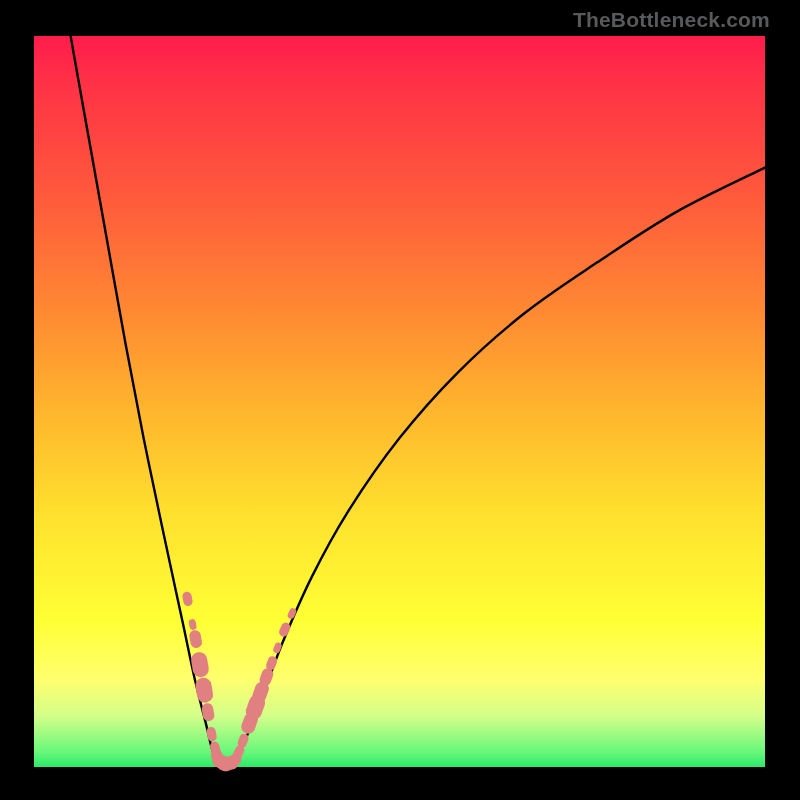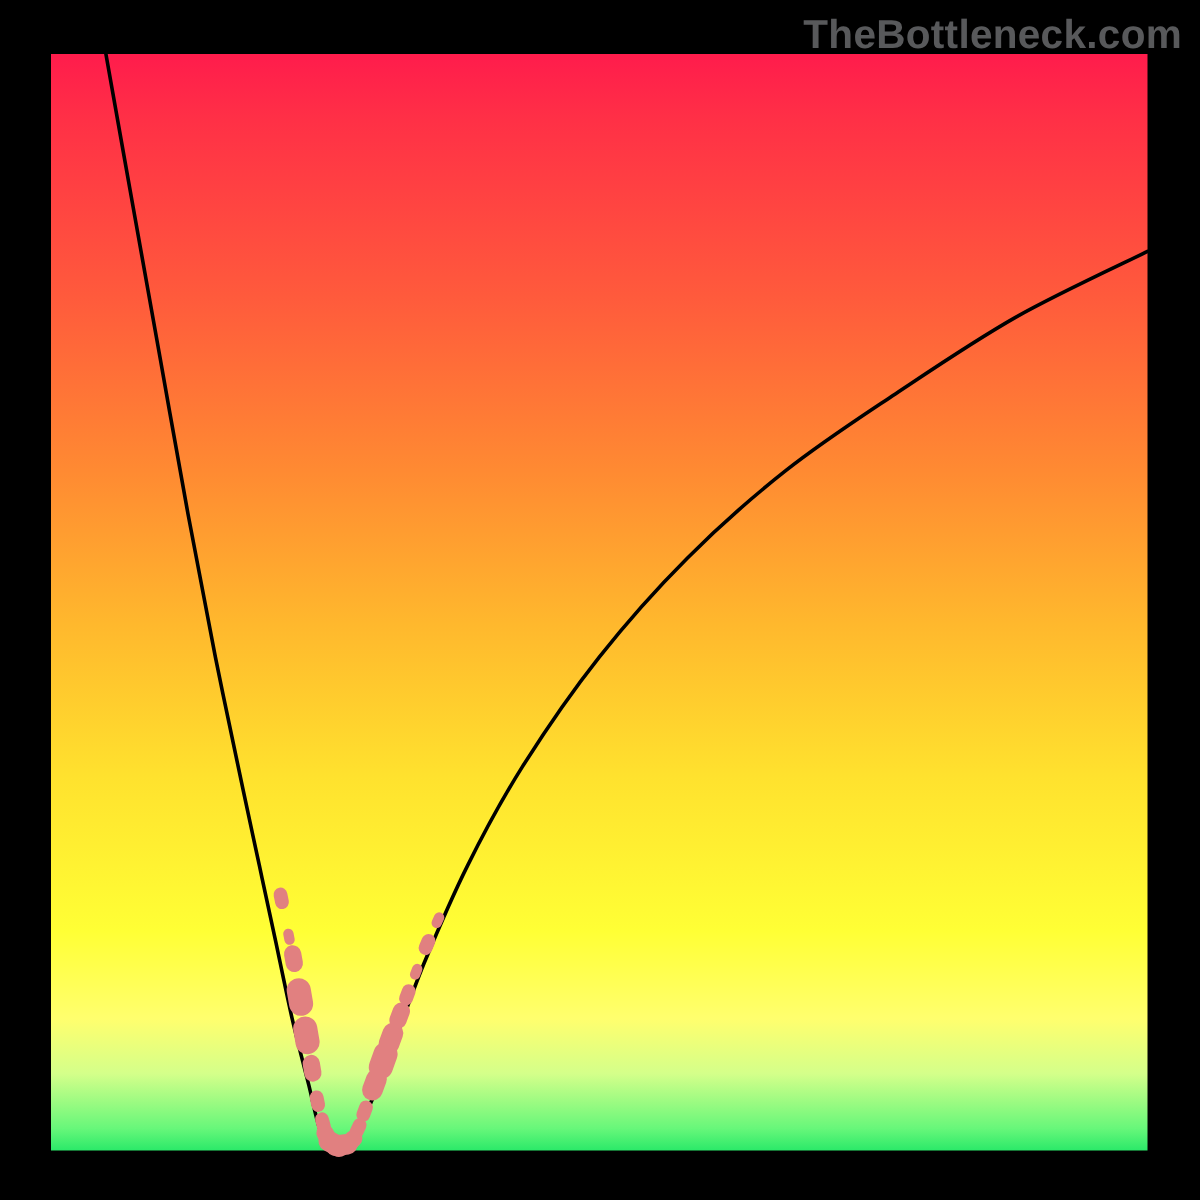--- a/index.html
+++ b/index.html
@@ -48,21 +48,21 @@
     left: 0;
   }
 </style>
 </head>
 <body>
 
 <div class="frame">
 
   <div class="plot-area" style="left:34px;top:36px;width:731px;height:731px;"></div>
 
-  <div class="watermark" style="right: 12px; top: 8px; font-size: 27px;">TheBottleneck.com</div>
+  <div class="watermark" style="right: 30px; top: 8px; font-size: 21px;">TheBottleneck.com</div>
 
   <svg class="overlay" width="800" height="800">
     <path fill="none" stroke="#000000" stroke-width="2.4" stroke-linecap="round" d="M 70.6 36.0 C 73.6 53.1, 82.7 104.2, 88.8 138.3 C 94.9 172.5, 101.0 206.6, 107.1 240.7 C 113.2 274.8, 119.3 310.1, 125.4 343.0 C 131.5 375.9, 137.6 407.6, 143.6 438.1 C 149.7 468.5, 157.1 502.6, 161.9 525.8 C 166.8 548.9, 169.2 559.9, 172.9 576.9 C 176.5 594.0, 180.2 611.1, 183.9 628.1 C 187.5 645.2, 191.2 663.4, 194.8 679.3 C 198.5 695.1, 202.7 711.0, 205.8 723.1 C 208.8 735.3, 210.7 745.7, 213.1 752.4 C 215.5 759.1, 217.4 761.5, 220.4 763.3 C 223.5 765.2, 227.1 767.6, 231.4 763.3 C 235.6 759.1, 241.1 748.1, 246.0 737.8 C 250.9 727.4, 254.5 717.0, 260.6 701.2 C 266.7 685.4, 274.0 663.4, 282.5 642.7 C 291.1 622.0, 300.8 598.9, 311.8 576.9 C 322.7 555.0, 333.7 534.3, 348.3 511.1 C 362.9 488.0, 381.2 461.2, 399.5 438.1 C 417.8 414.9, 437.3 393.0, 458.0 372.3 C 478.7 351.5, 500.6 332.1, 523.8 313.8 C 546.9 295.5, 571.3 279.7, 596.9 262.6 C 622.5 245.6, 649.3 227.3, 677.3 211.4 C 705.3 195.6, 750.4 174.9, 765.0 167.6 "></path>
     <g>
         <rect x="180.3" y="594.3" width="14.4" height="9.2" rx="4.6" fill="#e18080" transform="rotate(78.7 187.5 598.9)"></rect>
         <rect x="187.2" y="621.0" width="10.8" height="6.9" rx="3.4" fill="#e18080" transform="rotate(78.7 192.6 624.5)"></rect>
         <rect x="186.6" y="633.3" width="18.0" height="11.5" rx="5.8" fill="#e18080" transform="rotate(79.7 195.6 639.1)"></rect>
         <rect x="187.3" y="656.6" width="25.2" height="16.1" rx="8.0" fill="#e18080" transform="rotate(80.3 199.9 664.7)"></rect>
         <rect x="191.7" y="682.2" width="25.2" height="16.1" rx="8.0" fill="#e18080" transform="rotate(80.4 204.3 690.2)"></rect>
         <rect x="199.0" y="706.4" width="18.0" height="11.5" rx="5.8" fill="#e18080" transform="rotate(80.5 208.0 712.2)"></rect>

